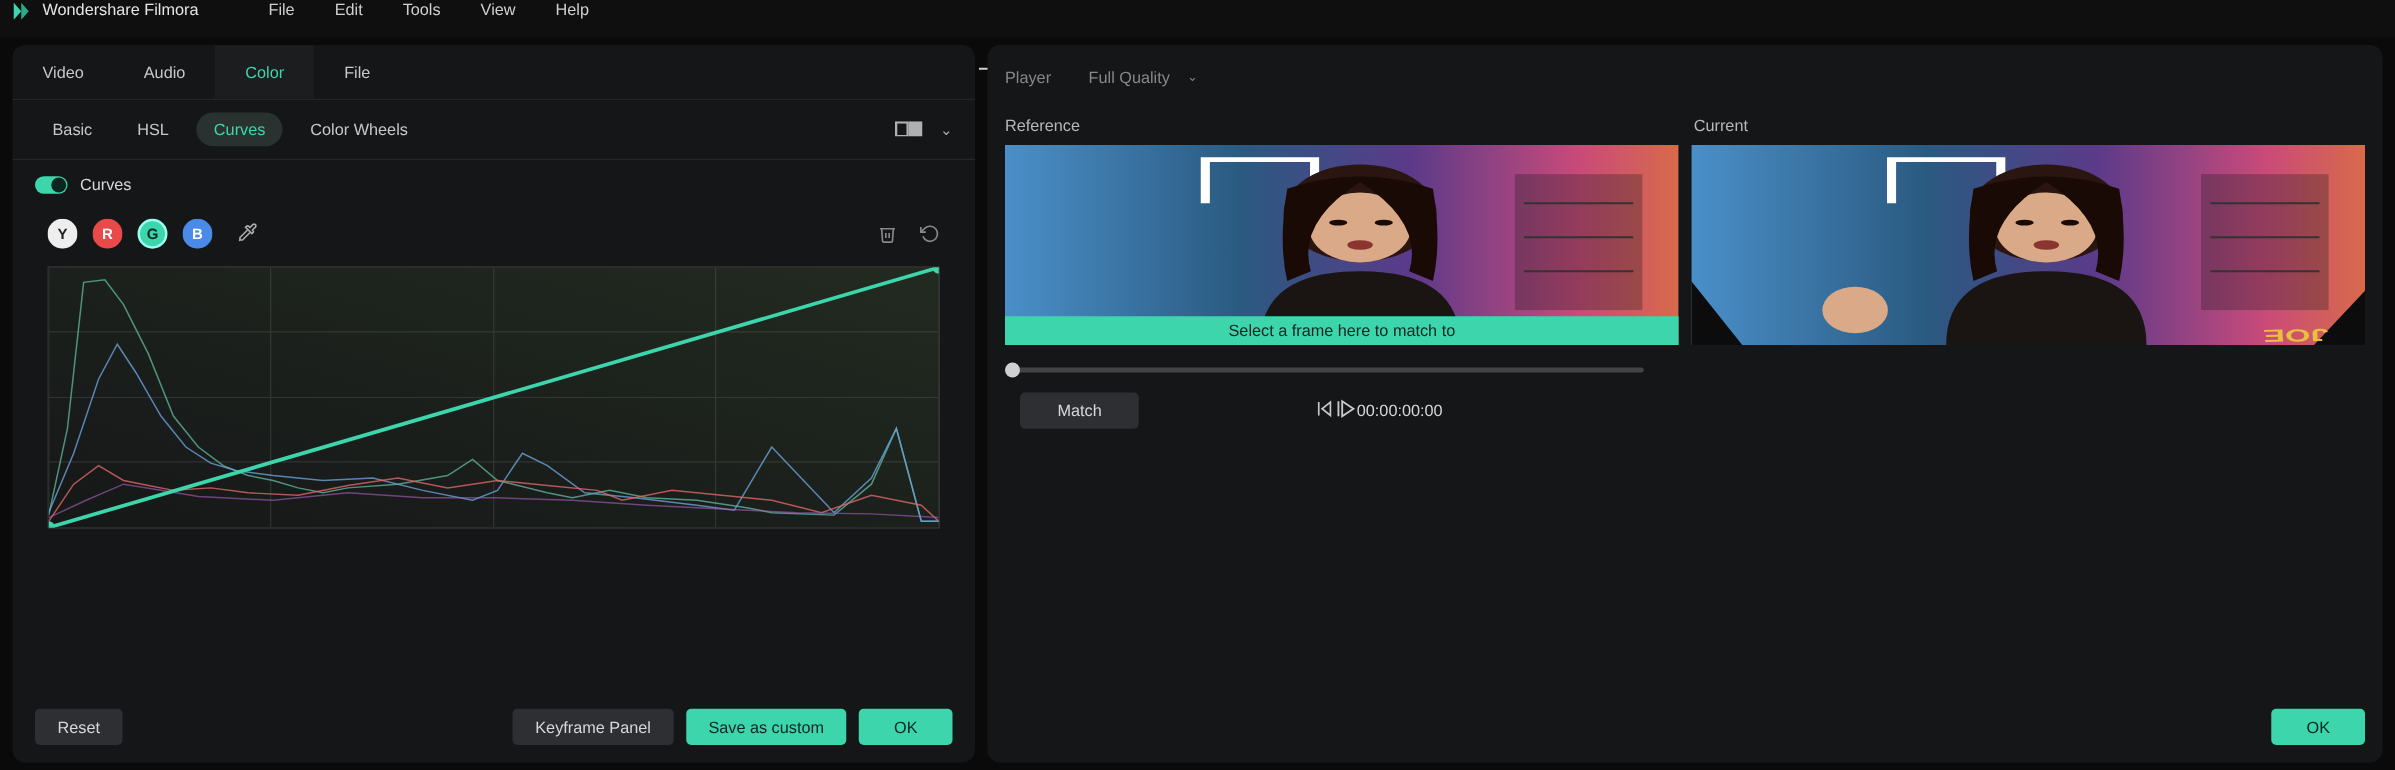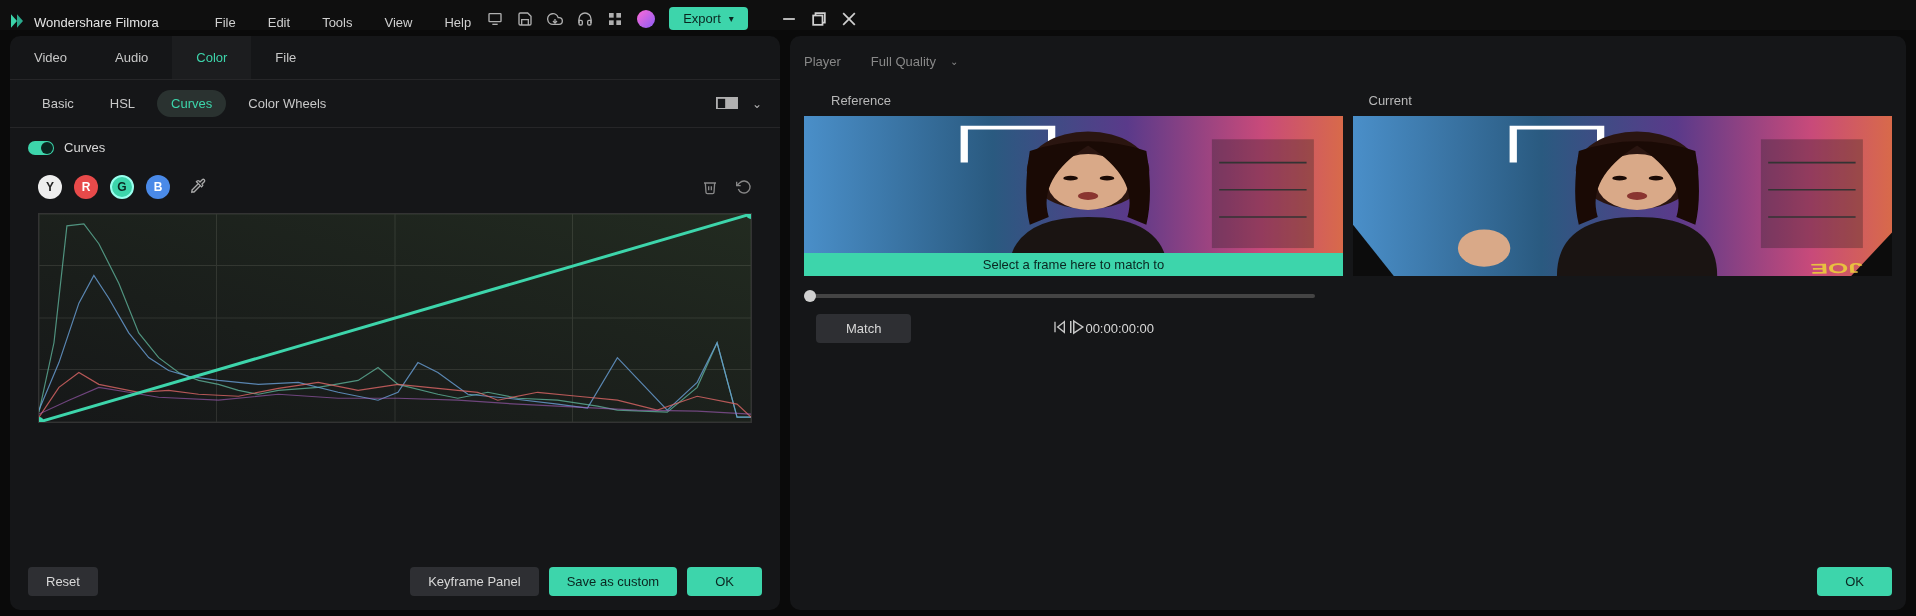--- a/index.html
+++ b/index.html
@@ -15,21 +15,21 @@
   height: 616px;
   overflow: hidden;
   font-size: 13px;
 }
 
 
 .titlebar {
   height: 30px;
   background: #0f0f0f;
   display: flex;
-  align-items: flex-end;
+  align-items: flex-start;
   padding: 0 8px;
 }
 .logo {
   width: 18px;
   height: 18px;
   margin-right: 8px;
 }
 .app-name {
   color: #e5e5e5;
   font-size: 13px;
@@ -299,21 +299,20 @@
   cursor: pointer;
 }
 
 .preview-area {
   padding: 10px 14px 0;
 }
 .preview-labels {
   display: flex;
   gap: 14px;
   margin-bottom: 8px;
-  margin-left: 27px;
 }
 .preview-labels > div {
   flex: 1;
   font-size: 13px;
   color: #b8b8b8;
 }
 .preview-images {
   display: flex;
   gap: 10px;
 }

